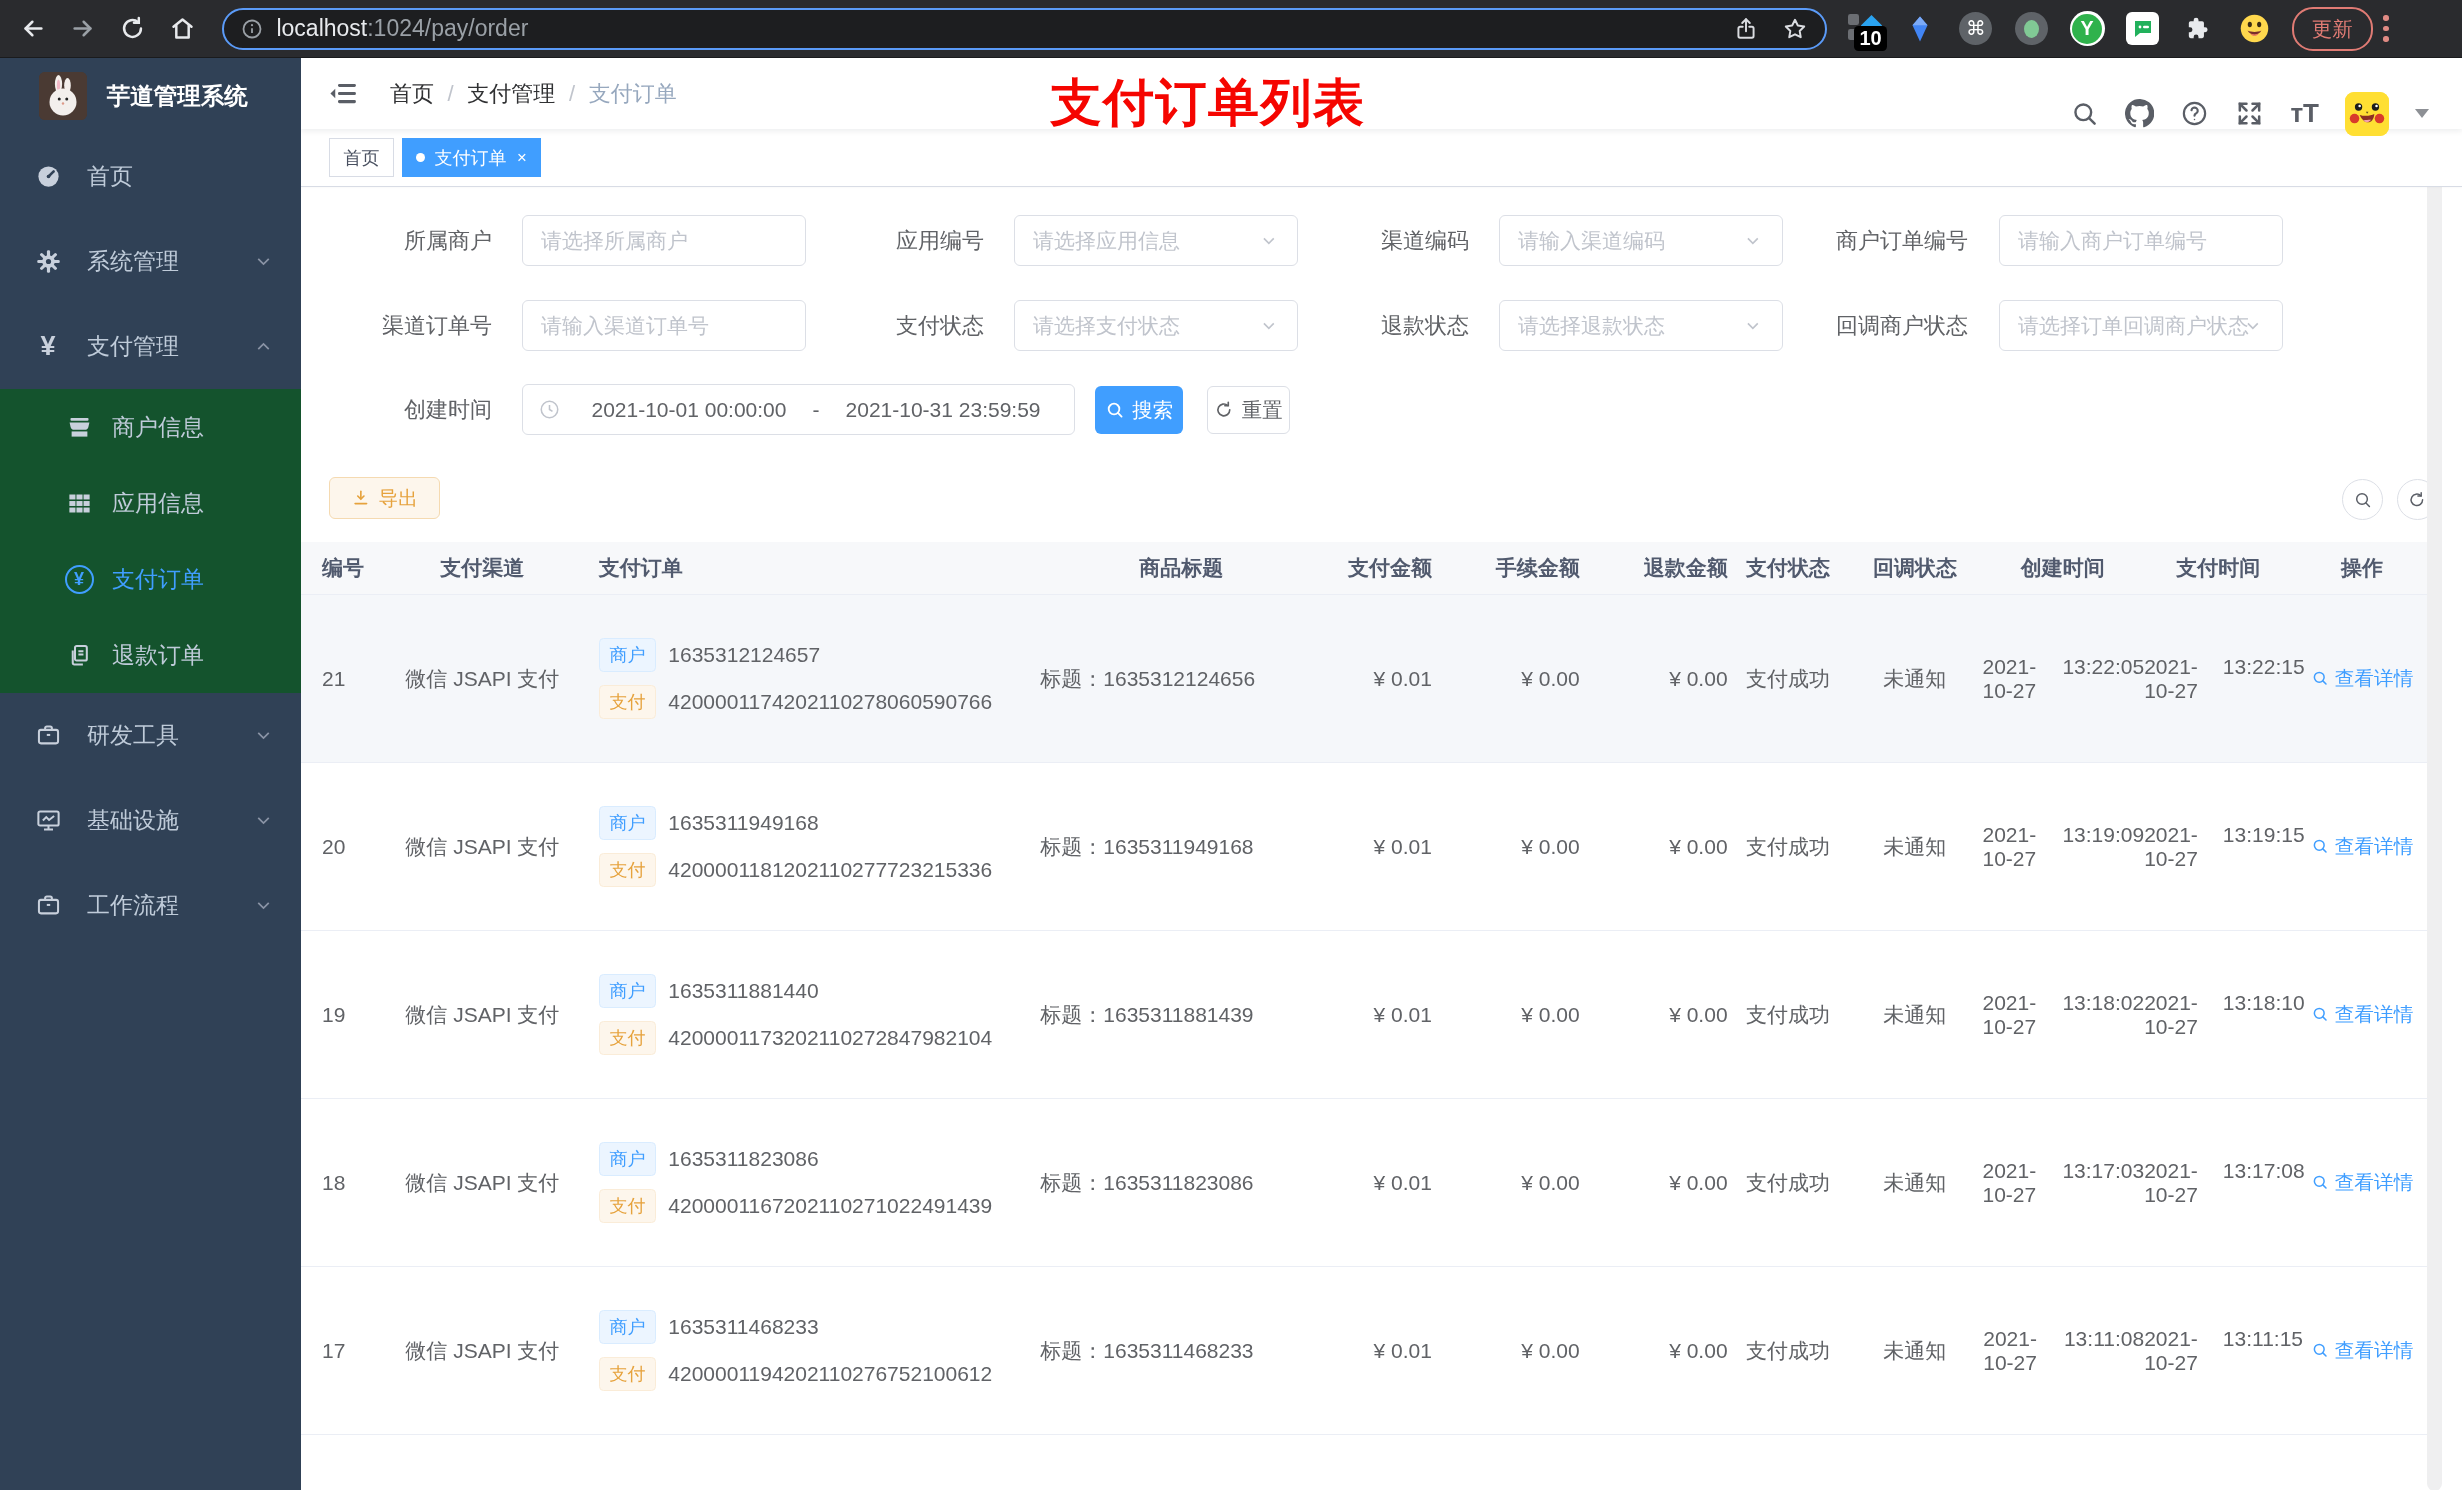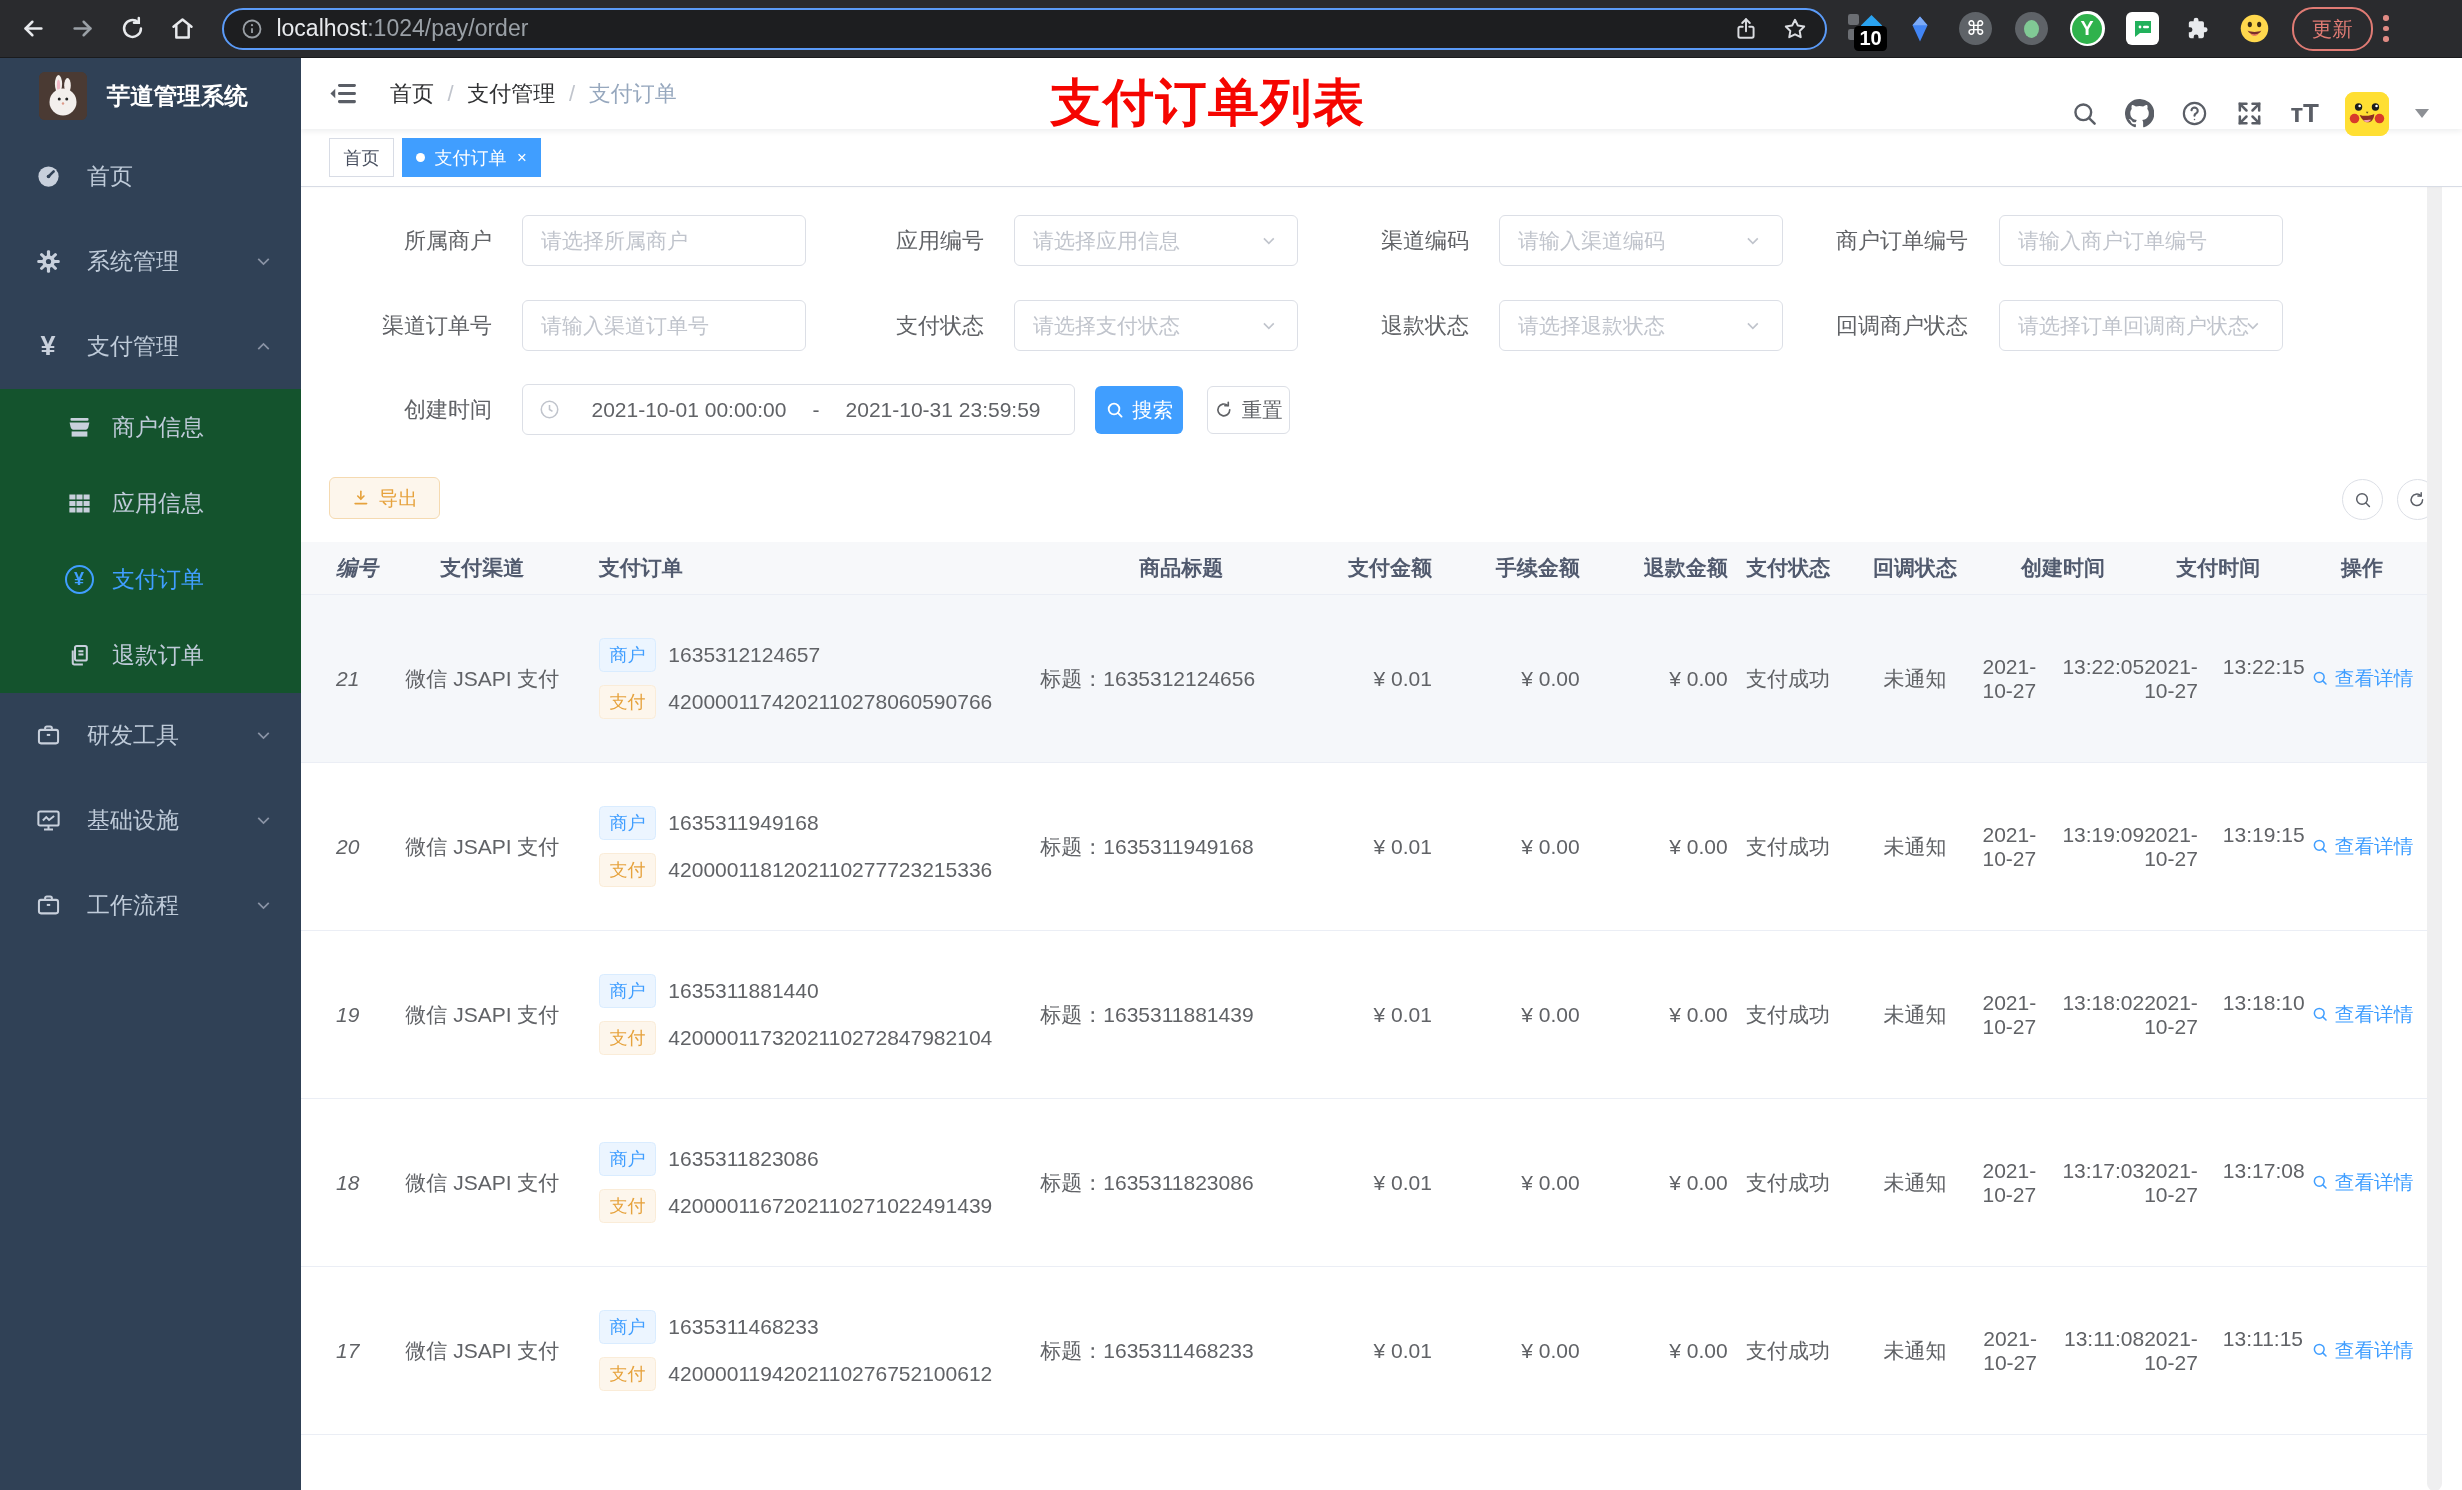--- a/index.html
+++ b/index.html
@@ -111,21 +111,21 @@
     color:#5a5e66; display:flex; align-items:center; justify-content:center; }
   .circ-btn svg { width:19.7px; height:19.7px; }
 
   
   .table { position:absolute; left:0; top:484px; width:2131px; }
   .thead { display:flex; height:53px; background:#f7f8fa; border-bottom:0.8px solid #ebeef5; align-items:center; }
   .th { font-size:21px; font-weight:bold; color:#515a6e; }
   .trow { display:flex; min-height:168px; border-bottom:0.8px solid #ebeef5; align-items:center; background:#fff; }
   .trow.hl { background:#f5f7fa; }
   .td { font-size:21px; color:#606266; }
-  .c-id      { width:83px; padding-left:35px;font-style:italic; }
+  .c-id      { width:83px; padding-left:21px; }
   .c-channel { width:197px; text-align:center; }
   .c-order   { width:454px; padding-left:18px; }
   .c-title   { width:288px; padding-left:6px; }
   .c-amount  { width:110px; text-align:right; }
   .c-fee     { width:148px; text-align:right; }
   .c-refund  { width:148px; text-align:right; }
   .c-status  { width:121px; text-align:center; }
   .c-notify  { width:133px; text-align:center; }
   .c-create  { width:163px; text-align:center; }
   .c-pay     { width:148px; text-align:center; }

